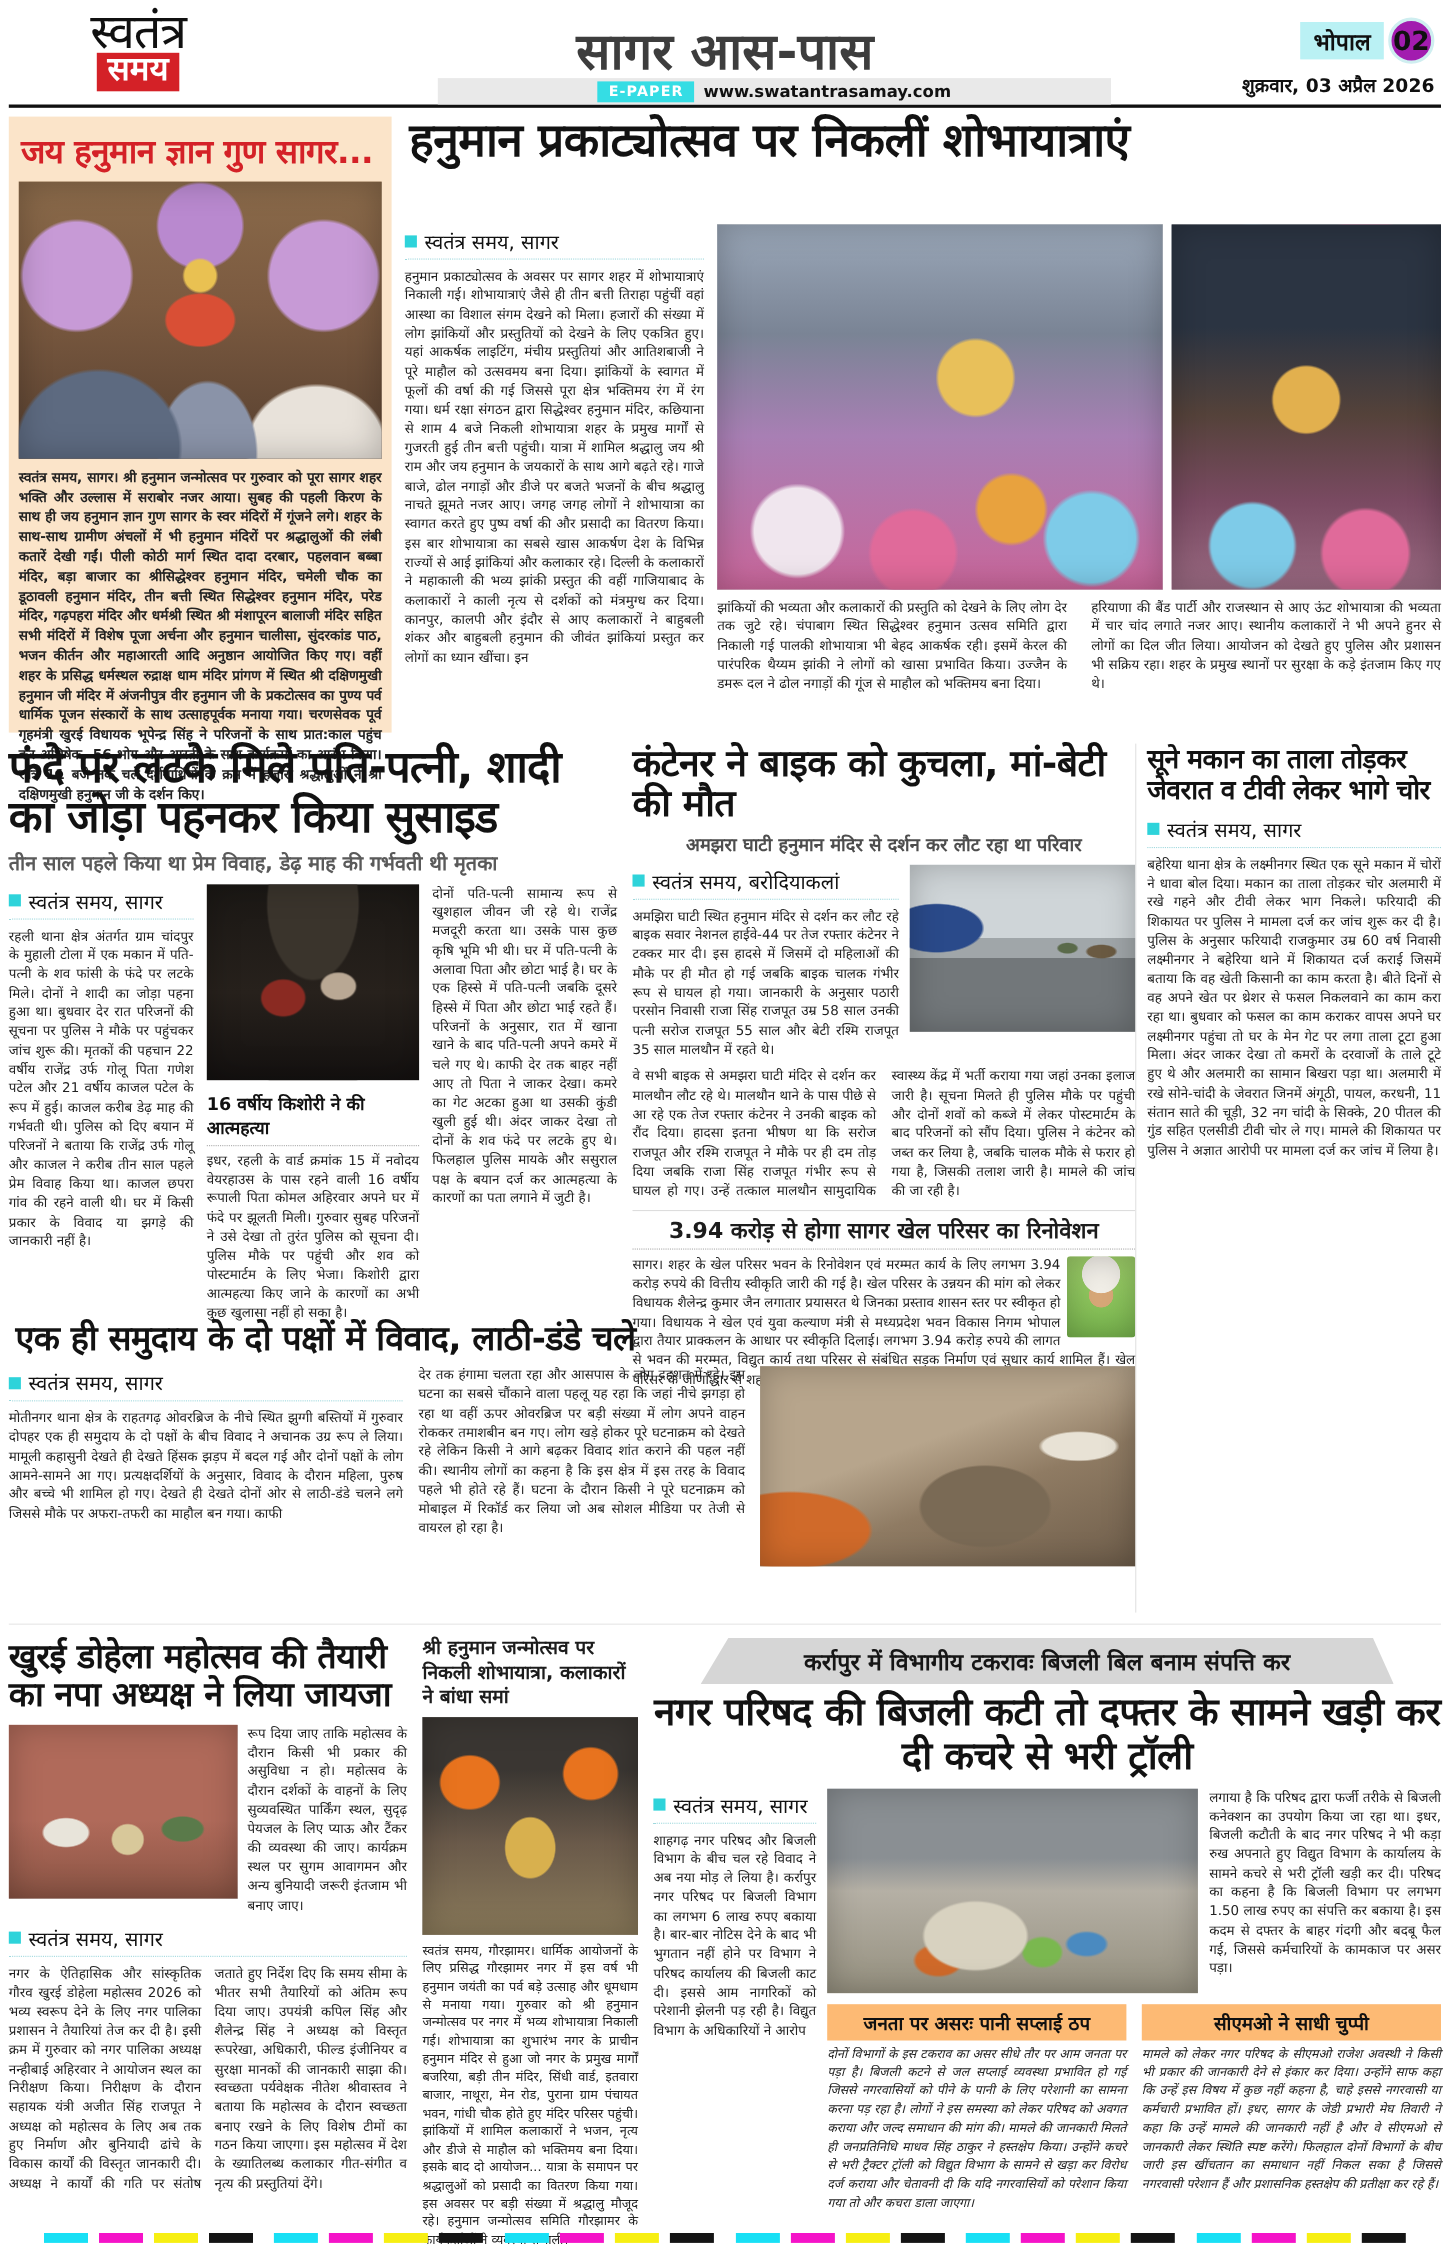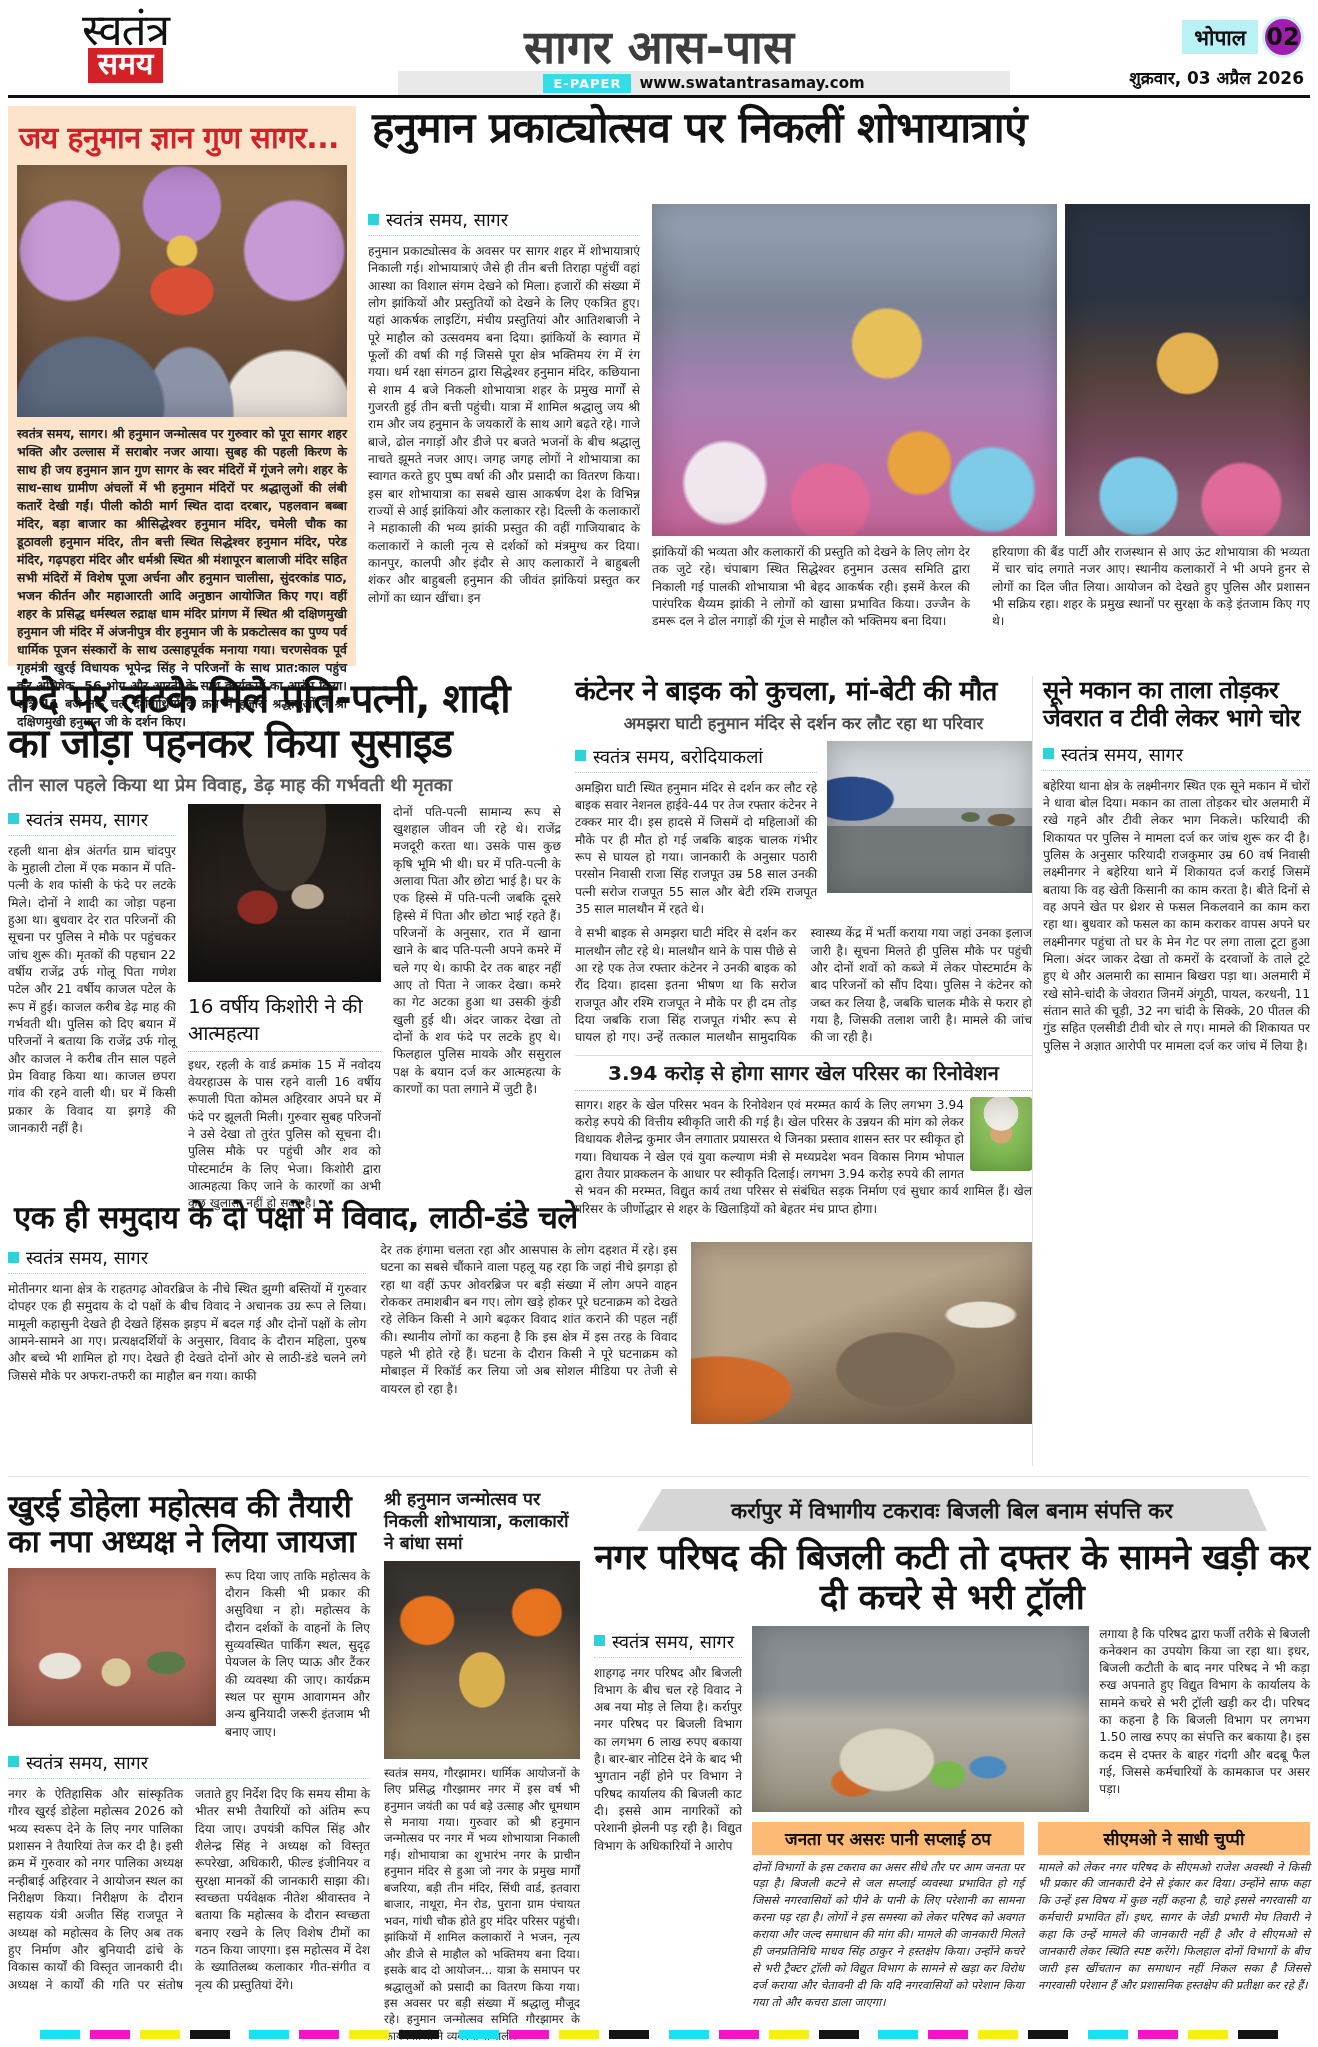--- a/index.html
+++ b/index.html
@@ -52,24 +52,24 @@
 
   
   .band2 { display:flex; gap:14px; height:512px; }
   .art-fande { width:54%; }
   .art-fande .headline { font-size:40px; line-height:1.12; letter-spacing:-1px; }
   .art-fande .subhead { font-size:18px; font-weight:bold; color:#5a5a5a; padding:6px 0 8px 0; }
   .fande-cols { display:flex; gap:12px; }
   .fande-c { flex:1; }
   .fande-mid { flex:1.15; }
   .ph-hanging { height:178px; margin-bottom:6px; }
-  .subhead2 { font-size:20px; font-weight:normal; color:#111; border-bottom:1px dotted #aaa; padding:4px 0 5px 0; margin-bottom:5px; }
+  .subhead2 { font-size:16px; font-weight:bold; color:#111; border-bottom:1px dotted #aaa; padding:4px 0 5px 0; margin-bottom:5px; }
 
   .art-container { flex:1; display:flex; flex-direction:column; }
-  .art-container .headline { font-size:27px; line-height:1.1; }
+  .art-container .headline { font-size:34px; line-height:1.1; }
   .art-container .subhead { font-size:16.5px; font-weight:bold; color:#4d4d4d; text-align:center; padding:5px 0 7px 0; }
   .cont-top { display:flex; gap:10px; }
   .cont-txt { width:53%; }
   .ph-accident { flex:1; height:152px; }
   .cont-more { margin-top:7px; column-count:2; column-gap:14px; }
 
   .art-khel { margin-top:8px; border-top:1px solid #ddd; padding-top:5px; }
   .art-khel .headline { font-size:20px; text-align:center; line-height:1.2; border-bottom:1px dotted #aaa; padding-bottom:5px; margin-bottom:6px; }
   .khel-body { position:relative; }
   .ph-portrait { float:right; width:62px; height:74px; margin:0 0 4px 6px; border-radius:3px; }

